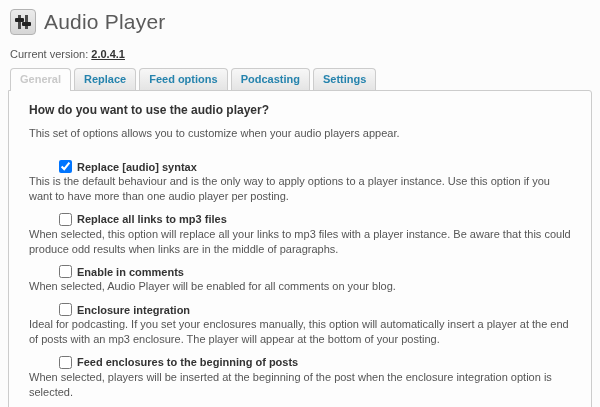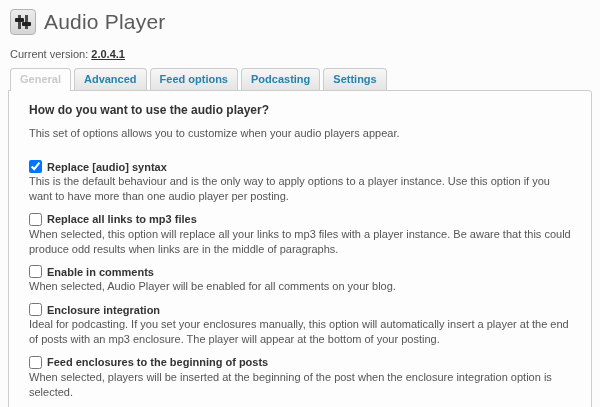--- a/index.html
+++ b/index.html
@@ -43,21 +43,21 @@
 
   
   .panel {
     border:1px solid #ccc; background:#fdfdfd; border-radius:0 3px 3px 3px;
     padding:12px 20px 14px 20px; position:relative; z-index:1;
   }
   .q-heading { font-size:12px; font-weight:bold; color:#333; margin-bottom:10px; }
   .sub { margin-bottom:21px; color:#555; }
 
   .opt { margin-bottom:9px; }
-  .opt-label-row { display:flex; align-items:center; gap:5px; }
+  .opt-label-row { display:flex; align-items:center; gap:5px;margin-left:30px; }
   .opt-label-row input { width:13px; height:13px; margin:0; }
   .opt-label { font-weight:bold; color:#333; }
   .opt-desc { color:#555; line-height:1.35; margin-top:1px; }
 </style>
 </head>
 <body>
 
 <div class="page">
 
   <div class="hdr">
@@ -68,21 +68,21 @@
       <span class="knob r"></span>
     </div>
     <h1 class="title">Audio Player</h1>
   </div>
 
 
   <div class="version"><span>Current version: </span><b>2.0.4.1</b></div>
 
   <div class="tabs">
     <div class="tab active">General</div>
-    <div class="tab">Advanced</div>
+    <div class="tab">Replace</div>
     <div class="tab">Feed options</div>
     <div class="tab">Podcasting</div>
     <div class="tab">Settings</div>
   </div>
 
   <div class="panel">
 
     <div class="q-heading">How do you want to use the audio player?</div>
     <div class="sub">This set of options allows you to customize when your audio players appear.</div>
 

